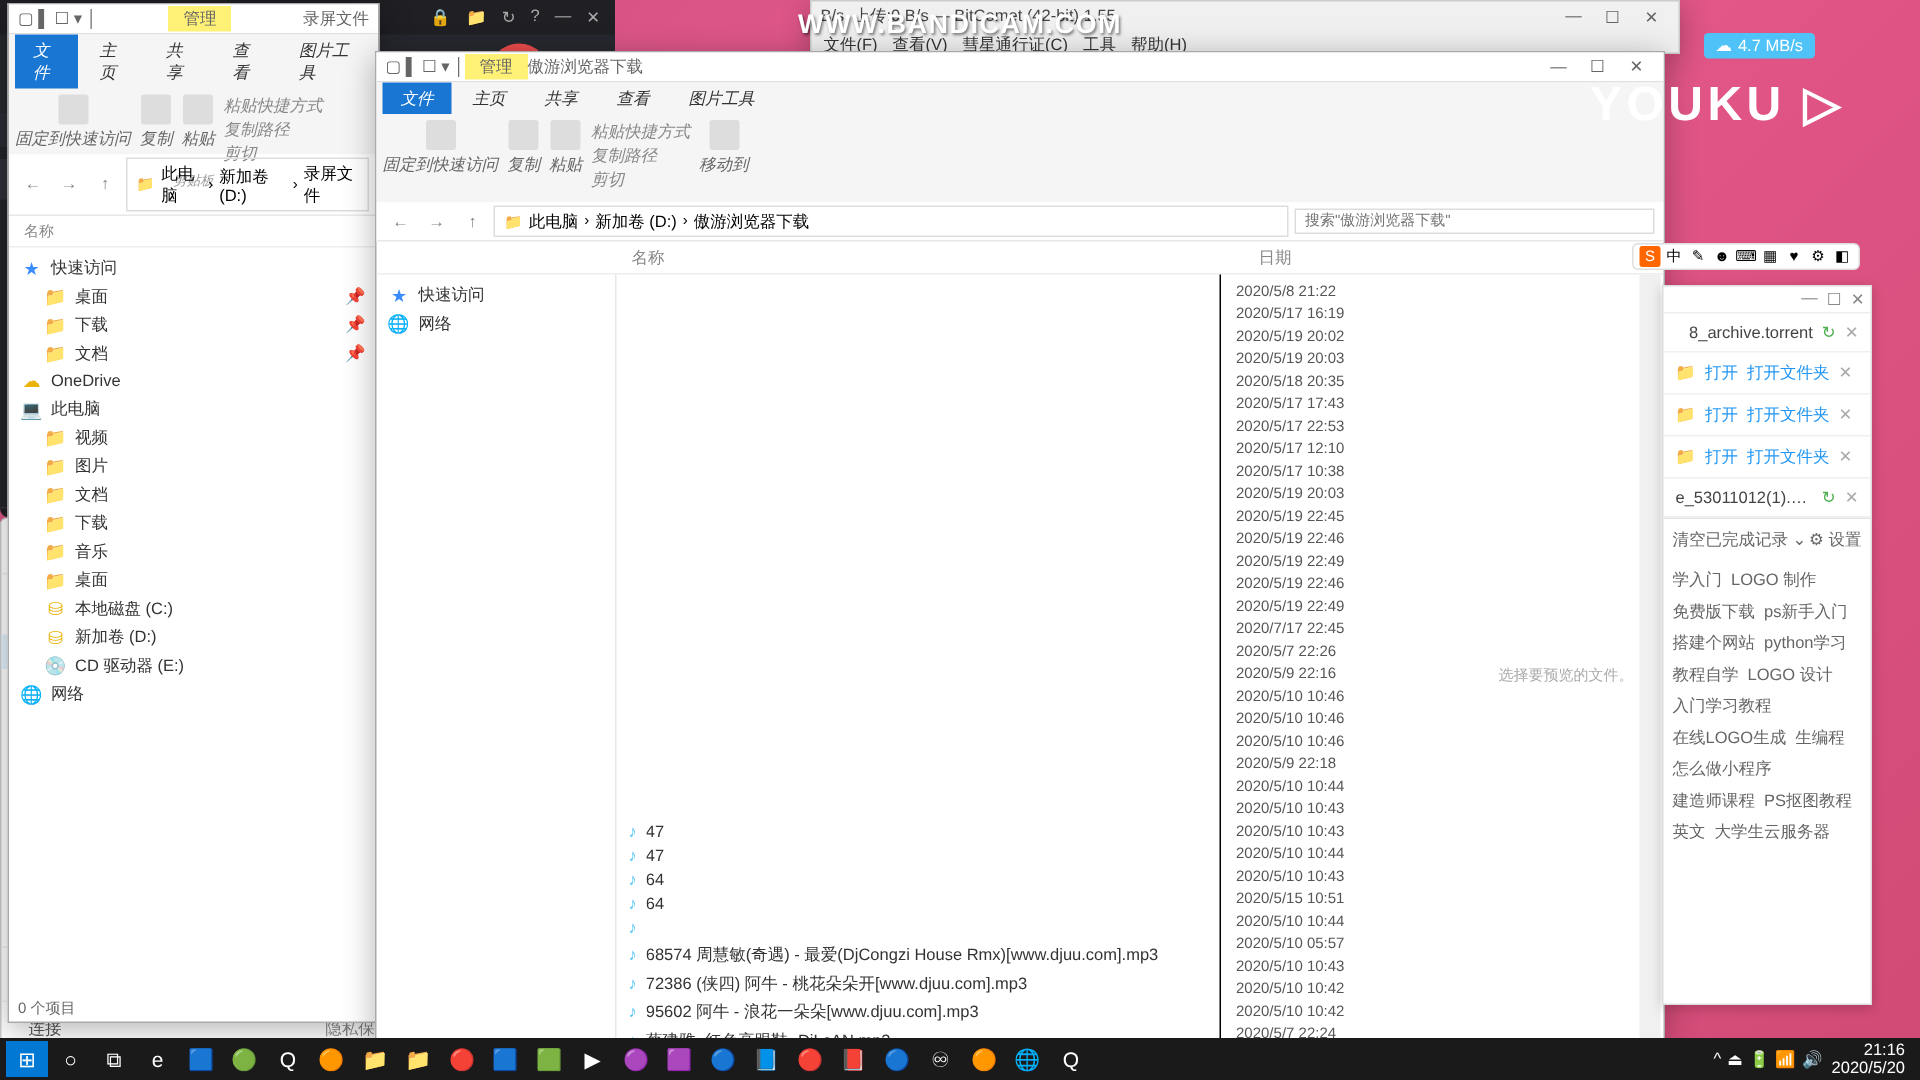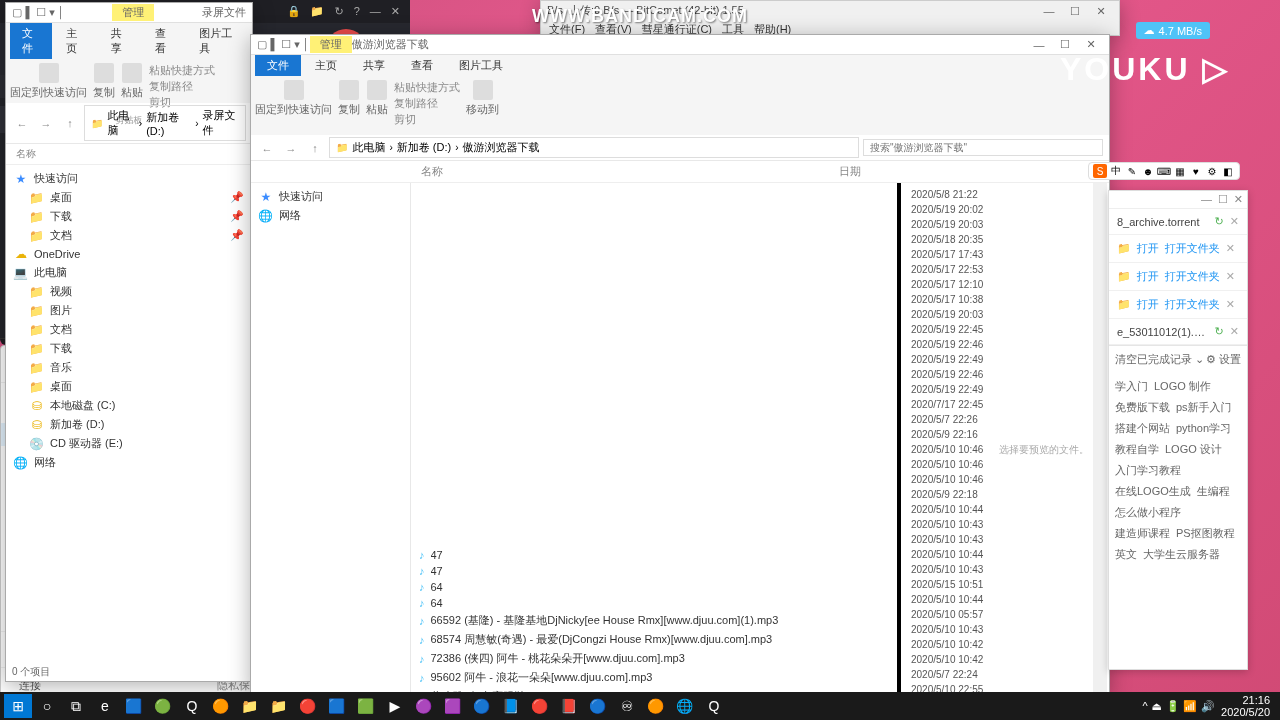--- a/index.html
+++ b/index.html
@@ -11,21 +11,21 @@
 .cloud-badge { position: absolute; top: 22px; right: 70px; background: #4fc3f7; color: #fff; padding: 2px 8px; border-radius: 3px; z-index: 2; display:flex; align-items:center; gap:4px; }
 
 
 .window { position: absolute; background: #fff; border: 1px solid #aaa; box-shadow: 0 4px 20px rgba(0,0,0,0.3); }
 .titlebar { height: 20px; background: #fff; display: flex; justify-content: space-between; align-items: center; padding: 0 6px; border-bottom: 1px solid #e0e0e0; font-size: 10px; color: #666; }
 .winbtns { display:flex; gap:2px; }
 .winbtn { width: 24px; height: 16px; display:flex; align-items:center; justify-content:center; color:#666; cursor:pointer; }
 
 
 .explorer1 { left: 5px; top: 2px; width: 248px; height: 680px; }
-.ribbon { background: #f5f5f5; height: 80px; }
+.ribbon { background: #f5f5f5; height: 80px; font-style: italic; }
 .ribbon-tabs { display:flex; gap:2px; padding: 0 4px; }
 .tab { padding: 3px 12px; font-size:11px; color:#333; }
 .tab.blue { background: #1976d2; color:#fff; }
 .ribbon-body { padding: 4px; display:flex; gap:6px; color:#666; }
 .ribbon-grp { display:flex; flex-direction:column; align-items:center; gap:2px; font-size:9px; }
 .ribbon-icon { width:20px; height:20px; background:#ddd; border-radius:2px; }
 .toolbar-sm { display:flex; align-items:center; gap:4px; padding: 2px 6px; background:#fff; border-bottom:1px solid #e8e8e8; }
 .arrow-btn { width:20px; height:20px; display:flex; align-items:center; justify-content:center; color:#888; }
 .breadcrumb { flex:1; border:1px solid #ddd; padding:2px 6px; display:flex; align-items:center; gap:4px; font-size:10px; }
 .nav-tree { padding:4px; overflow:auto; }
@@ -35,21 +35,21 @@
 .star-blue { color:#3b8cff; }
 .folder-y { color:#eab308; }
 
 
 .explorer2 { left: 250px; top: 34px; width: 860px; height: 660px; }
 .content-row { display:flex; height: 520px; }
 .leftpane { width: 160px; border-right:1px solid #e8e8e8; padding:4px; }
 .file-list { flex:1; overflow:auto; padding: 0 4px; }
 .file-row { display:flex; align-items:center; gap:6px; padding:2px 4px; font-size:10px; color:#333; }
 .file-row .fname { flex:1; overflow:hidden; white-space:nowrap; text-overflow:ellipsis; }
-.date-col { width: 212px; border-left:4px solid #000000; padding:4px; position:relative; }
+.date-col { width: 296px; border-left:1px solid #000000; padding:4px; position:relative; }
 .date-row { padding:2px 6px; font-size:10px; color:#555; }
 .scroll-hint { position:absolute; right:2px; top:0; bottom:0; width:14px; background:#f0f0f0; }
 
 
 .bitcomet { left: 540px; top: 0; width: 580px; height: 36px; background:#f0f0f0; border:1px solid #ccc; }
 .bc-title { padding:2px 6px; font-size:10px; color:#444; display:flex; justify-content:space-between; }
 .bc-menu { display:flex; gap:10px; padding:1px 8px; font-size:10px; color:#333; }
 
 
 .bandicam { left: 100px; top: 195px; width: 410px; height: 345px; background:#1f1f24; color:#ccc; border-radius: 0 0 6px 6px; }
@@ -85,21 +85,21 @@
 .qq-ring { width:120px; height:120px; margin:6px auto; border:10px solid #e3f2fd; border-radius:50%; display:flex; align-items:center; justify-content:center; color:#90caf9; font-size:32px; }
 .qq-status { text-align:center; color:#2196f3; font-size:11px; padding:6px; }
 .qq-fold { text-align:right; padding:4px 14px; color:#888; font-size:10px; }
 .qq-row { display:flex; justify-content:space-between; padding:10px 18px; font-size:11px; color:#555; border-top:1px solid #f0f0f0; }
 .qq-row .val { color:#888; }
 .qq-buy { background:#f44336; color:#fff; padding:2px 14px; border-radius:10px; font-size:10px; }
 
 
 .dlpanel { position:absolute; right:32px; top:190px; width:140px; height:480px; background:#fff; border:1px solid #ddd; box-shadow:0 2px 8px rgba(0,0,0,0.2); }
 .dl-titlebar { display:flex; justify-content:flex-end; gap:6px; padding:2px 4px; border-bottom:1px solid #eee; color:#888; }
-.dl-item { display:flex; align-items:center; gap:6px; padding:6px 8px; border-bottom:1px solid #f0f0f0; font-size:10px; }
+.dl-item { display:flex; align-items:center; gap:6px; padding:6px 8px; border-bottom:1px solid #f0f0f0; font-size:10px;text-align:right; }
 .dl-item .fn { flex:1; overflow:hidden; white-space:nowrap; text-overflow:ellipsis; color:#444; }
 .dl-link { color:#2196f3; }
 .dl-folder { color:#eab308; }
 .dl-x { color:#aaa; }
 .dl-refresh { color:#4caf50; }
 .dl-clear { display:flex; align-items:center; justify-content:space-between; padding:6px; font-size:10px; color:#666; border-top:1px solid #e5e5e5; }
 .dl-tags { display:flex; flex-wrap:wrap; gap:6px; padding:6px; font-size:10px; color:#666; }
 
 
 .ime-bar { position:absolute; right:40px; top:162px; display:flex; gap:2px; background:#fff; border:1px solid #ddd; padding:1px 4px; border-radius:4px; z-index:50; }
@@ -373,21 +373,20 @@
         <div class="file-row">
           <span style="color:#4fc3f7">♪</span>
           <span class="fname">64</span>
         </div>
         <div class="file-row">
           <span style="color:#4fc3f7">♪</span>
           <span class="fname">64</span>
         </div>
         <div class="file-row">
           <span style="color:#4fc3f7">♪</span>
-          <span class="fname">66592 (基隆) - 基隆基地DjNicky[ee House Rmx][www.djuu.com](1).mp3</span>
         </div>
         <div class="file-row">
           <span style="color:#4fc3f7">♪</span>
           <span class="fname">68574 周慧敏(奇遇) - 最爱(DjCongzi House Rmx)[www.djuu.com].mp3</span>
         </div>
         <div class="file-row">
           <span style="color:#4fc3f7">♪</span>
           <span class="fname">72386 (侠四) 阿牛 - 桃花朵朵开[www.djuu.com].mp3</span>
         </div>
         <div class="file-row">
@@ -395,20 +394,21 @@
           <span class="fname">95602 阿牛 - 浪花一朵朵[www.djuu.com].mp3</span>
         </div>
         <div class="file-row">
           <span style="color:#4fc3f7">♪</span>
           <span class="fname">蔡建雅 -红色高跟鞋 -DjLcAN.mp3</span>
         </div>
       </div>
     <div class="date-col">
       <div class="scroll-hint"></div>
       <div class="date-row">2020/5/8 21:22</div>
+        <div class="date-row">2020/5/17 16:19</div>
         <div class="date-row">2020/5/19 20:02</div>
         <div class="date-row">2020/5/19 20:03</div>
         <div class="date-row">2020/5/18 20:35</div>
         <div class="date-row">2020/5/17 17:43</div>
         <div class="date-row">2020/5/17 22:53</div>
         <div class="date-row">2020/5/17 12:10</div>
         <div class="date-row">2020/5/17 10:38</div>
         <div class="date-row">2020/5/19 20:03</div>
         <div class="date-row">2020/5/19 22:45</div>
         <div class="date-row">2020/5/19 22:46</div>

